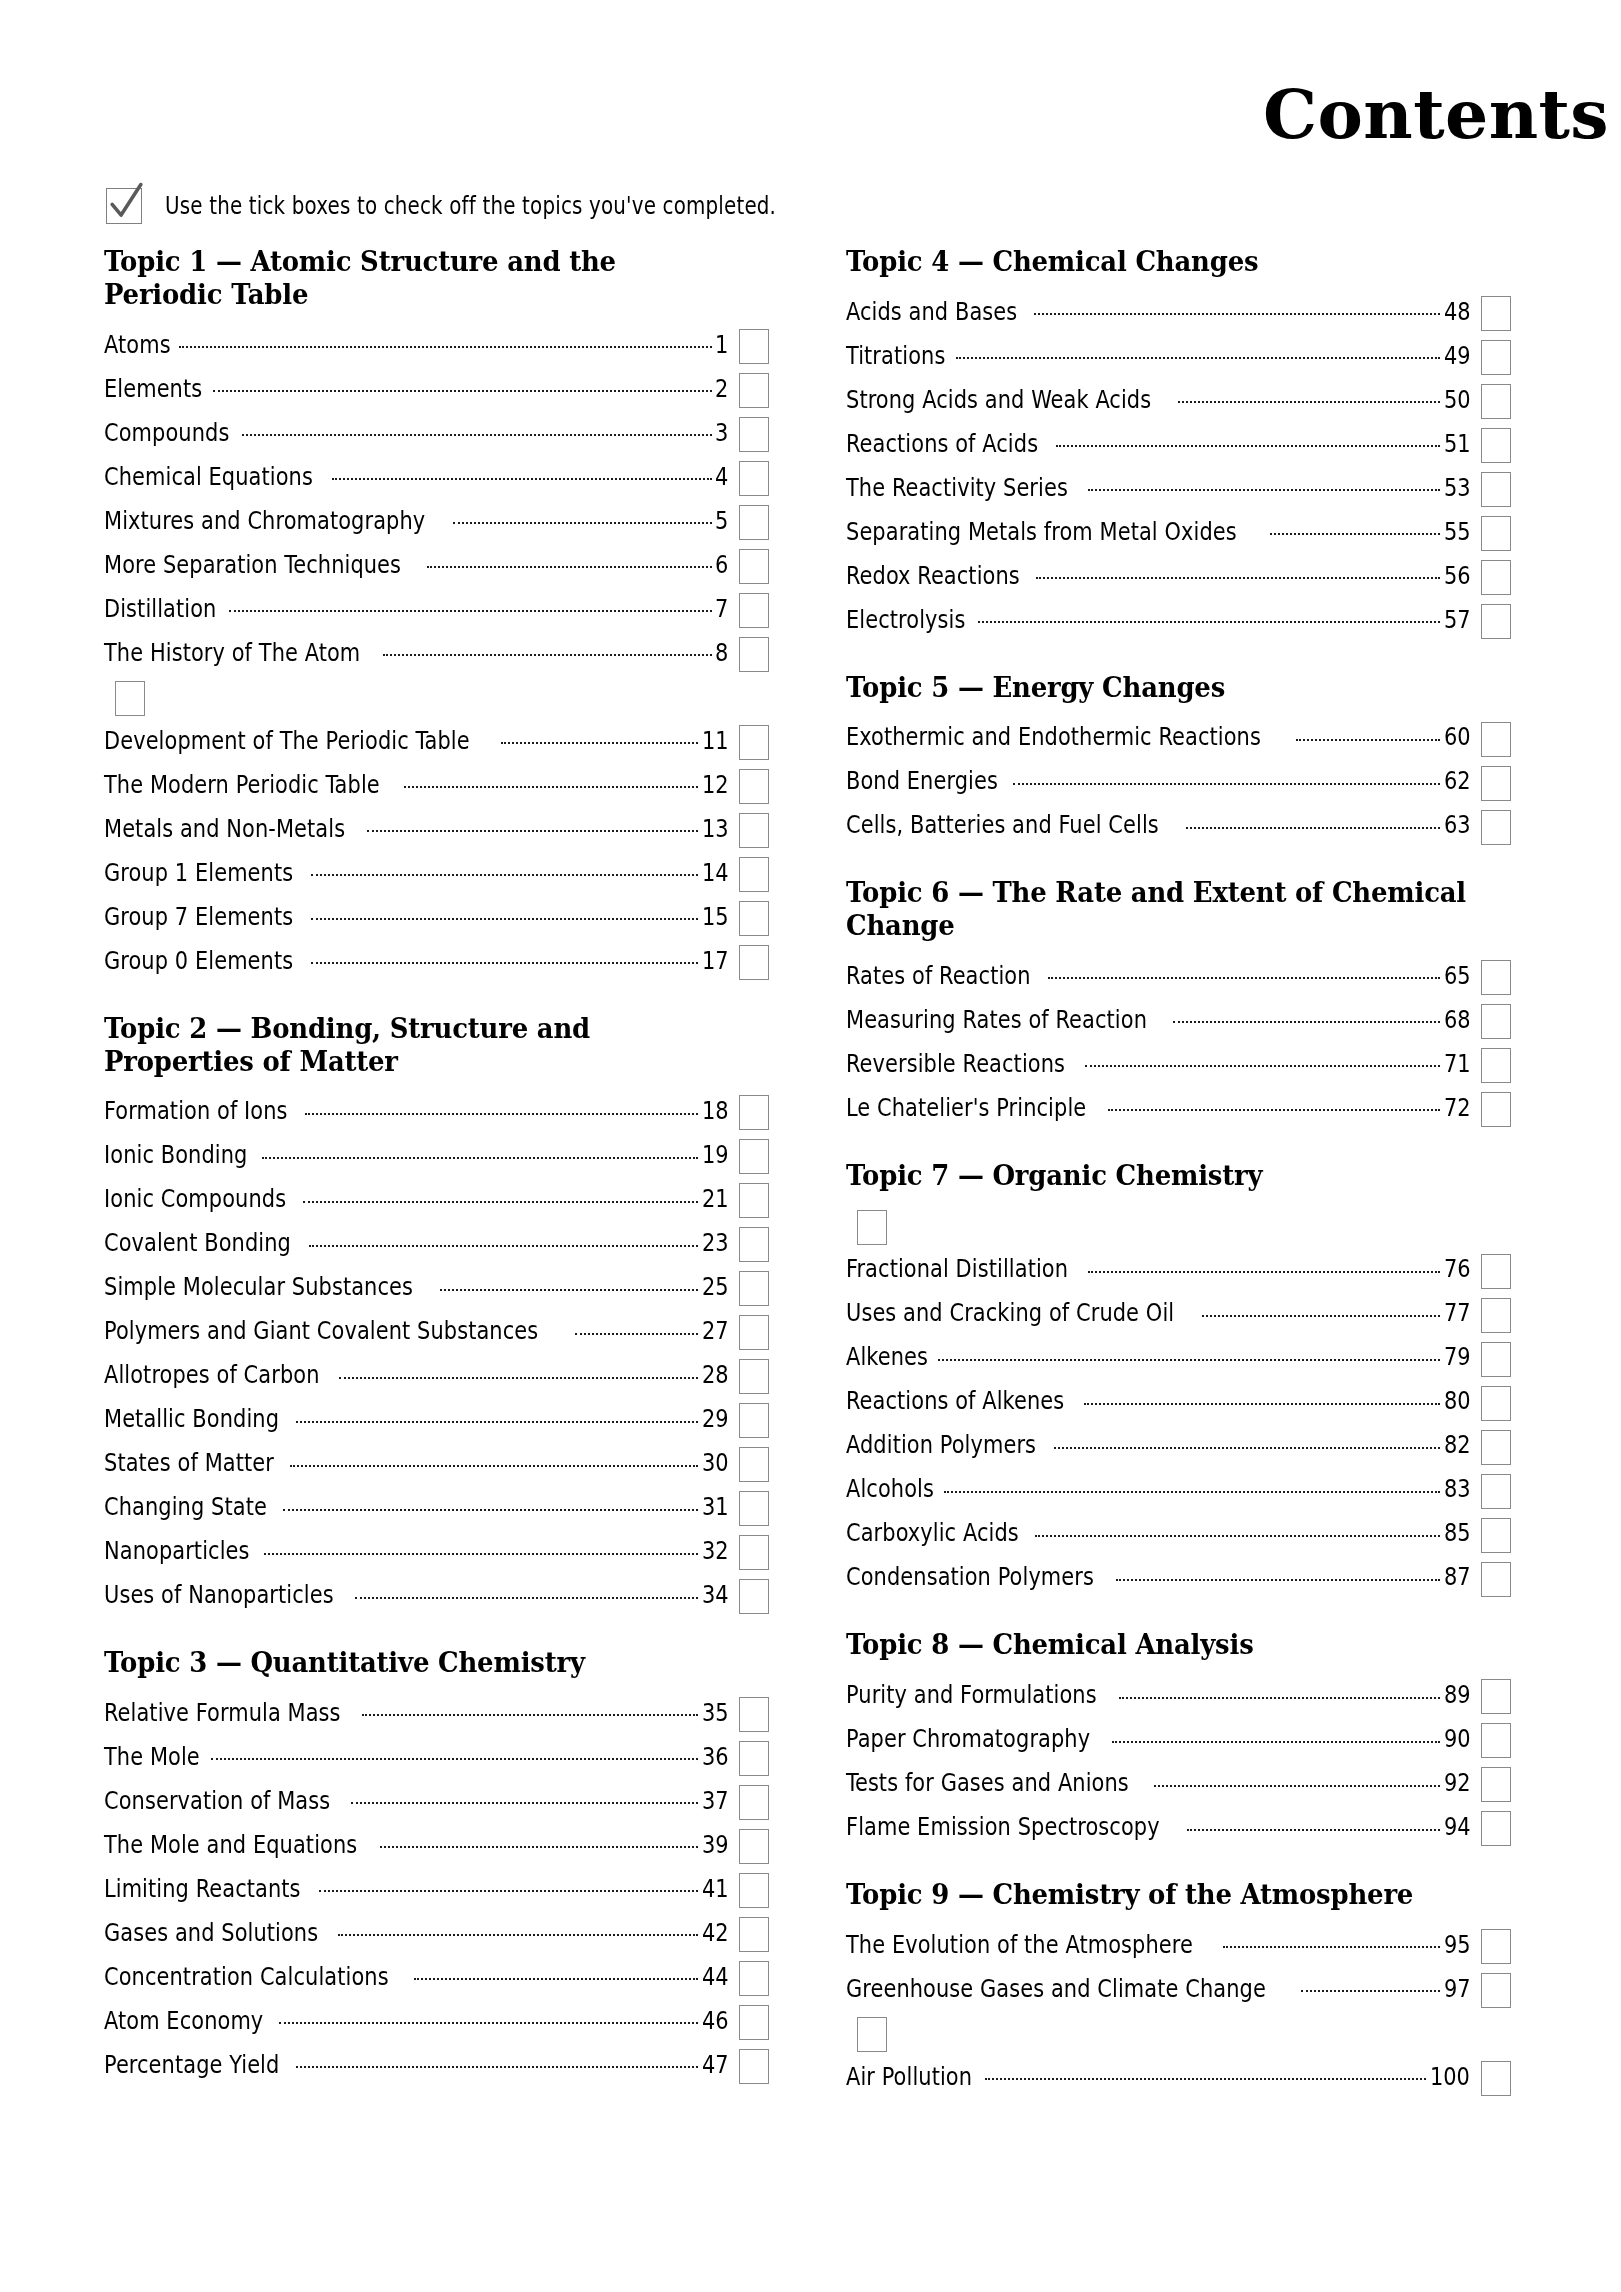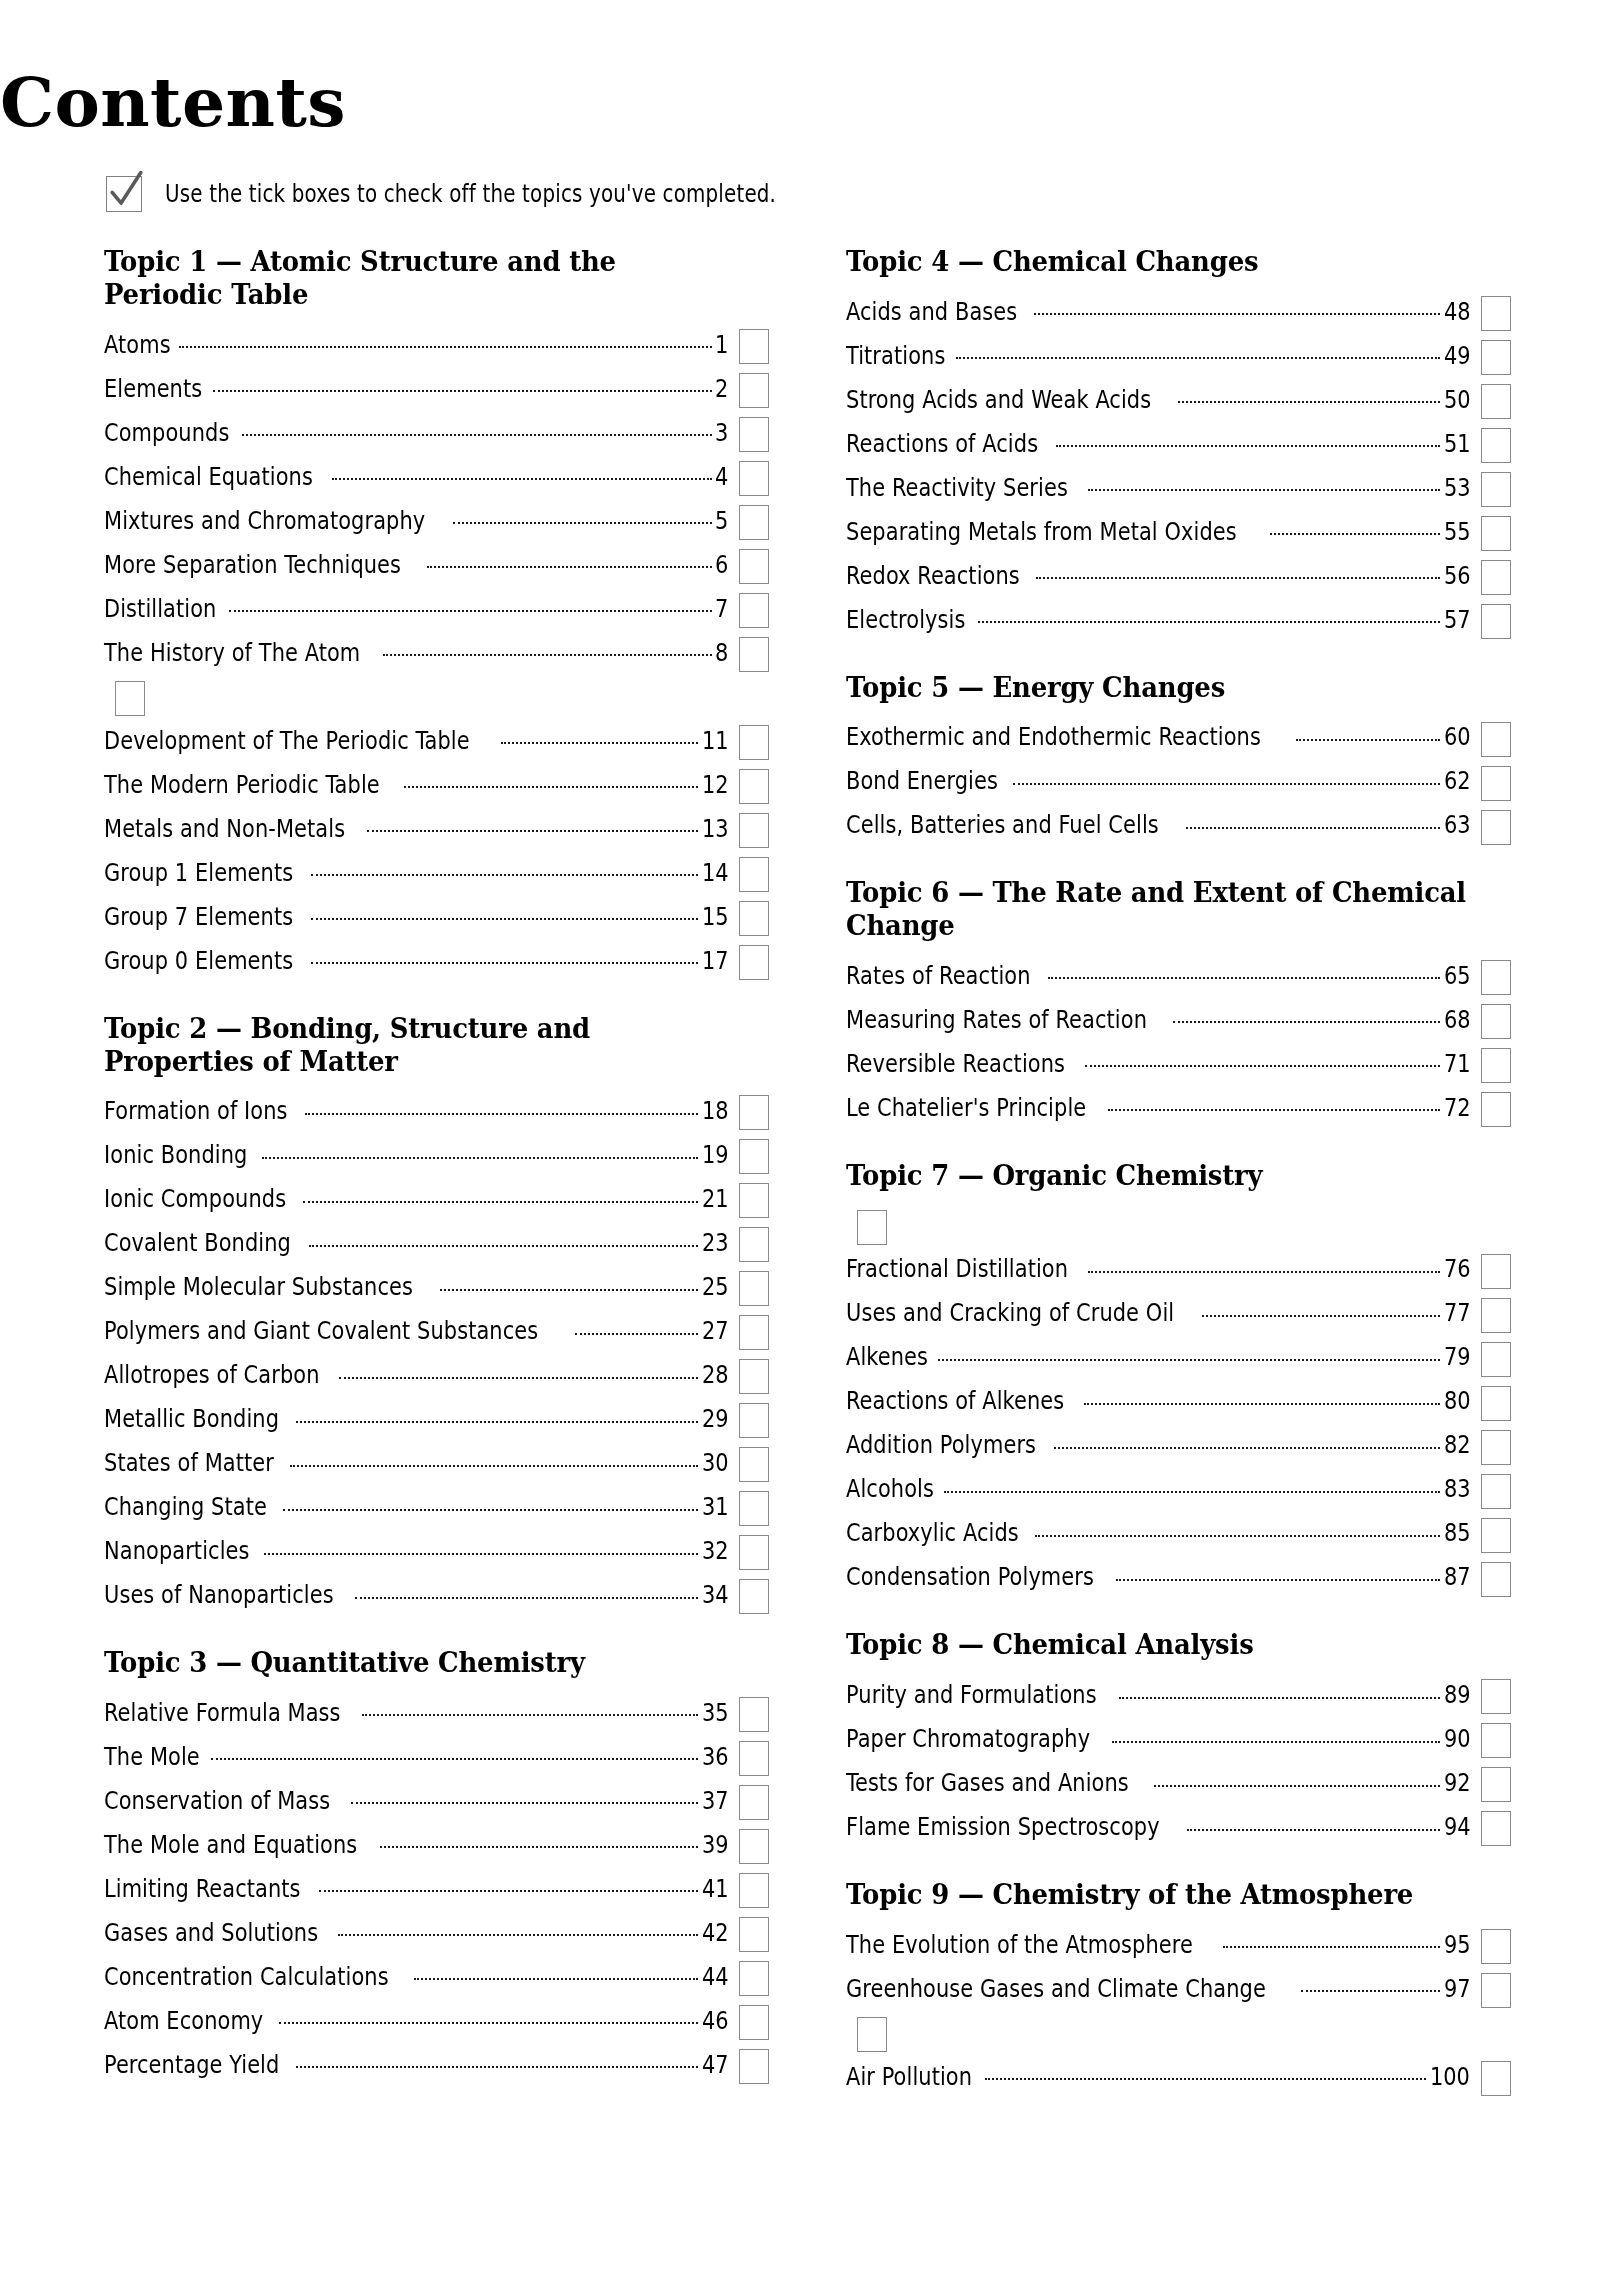--- a/index.html
+++ b/index.html
@@ -17,26 +17,26 @@
   }
   .page {
     width: 1621px;
     height: 2293px;
     box-sizing: border-box;
     padding: 0;
     position: relative;
   }
   
   .page-title {
-    text-align: left;
+    text-align: right;
     font-family: "DejaVu Serif", "Liberation Serif", serif;
     font-weight: bold;
     font-size: 68px;
     letter-spacing: 0.4px;
-    margin: 0;
+    margin: 12px;
     padding-top: 68px;
     line-height: 1;
   }
   
   .instruction-row {
     display: flex;
     align-items: center;
     margin-top: 40px;
     padding-left: 106px;
   }
@@ -62,21 +62,21 @@
     font-weight: 300;
     margin-left: 23px;
     white-space: nowrap;
     letter-spacing: 0.2px;
     transform: scaleX(0.92);
     transform-origin: left center;
   }
   
   .columns {
     display: flex;
-    margin-top: 34px;
+    margin-top: 22px;
     padding-left: 104px;
     padding-right: 104px;
     gap: 77px;
     align-items: flex-start;
   }
   .column {
     width: 665px;
     flex: 0 0 auto;
   }
   

